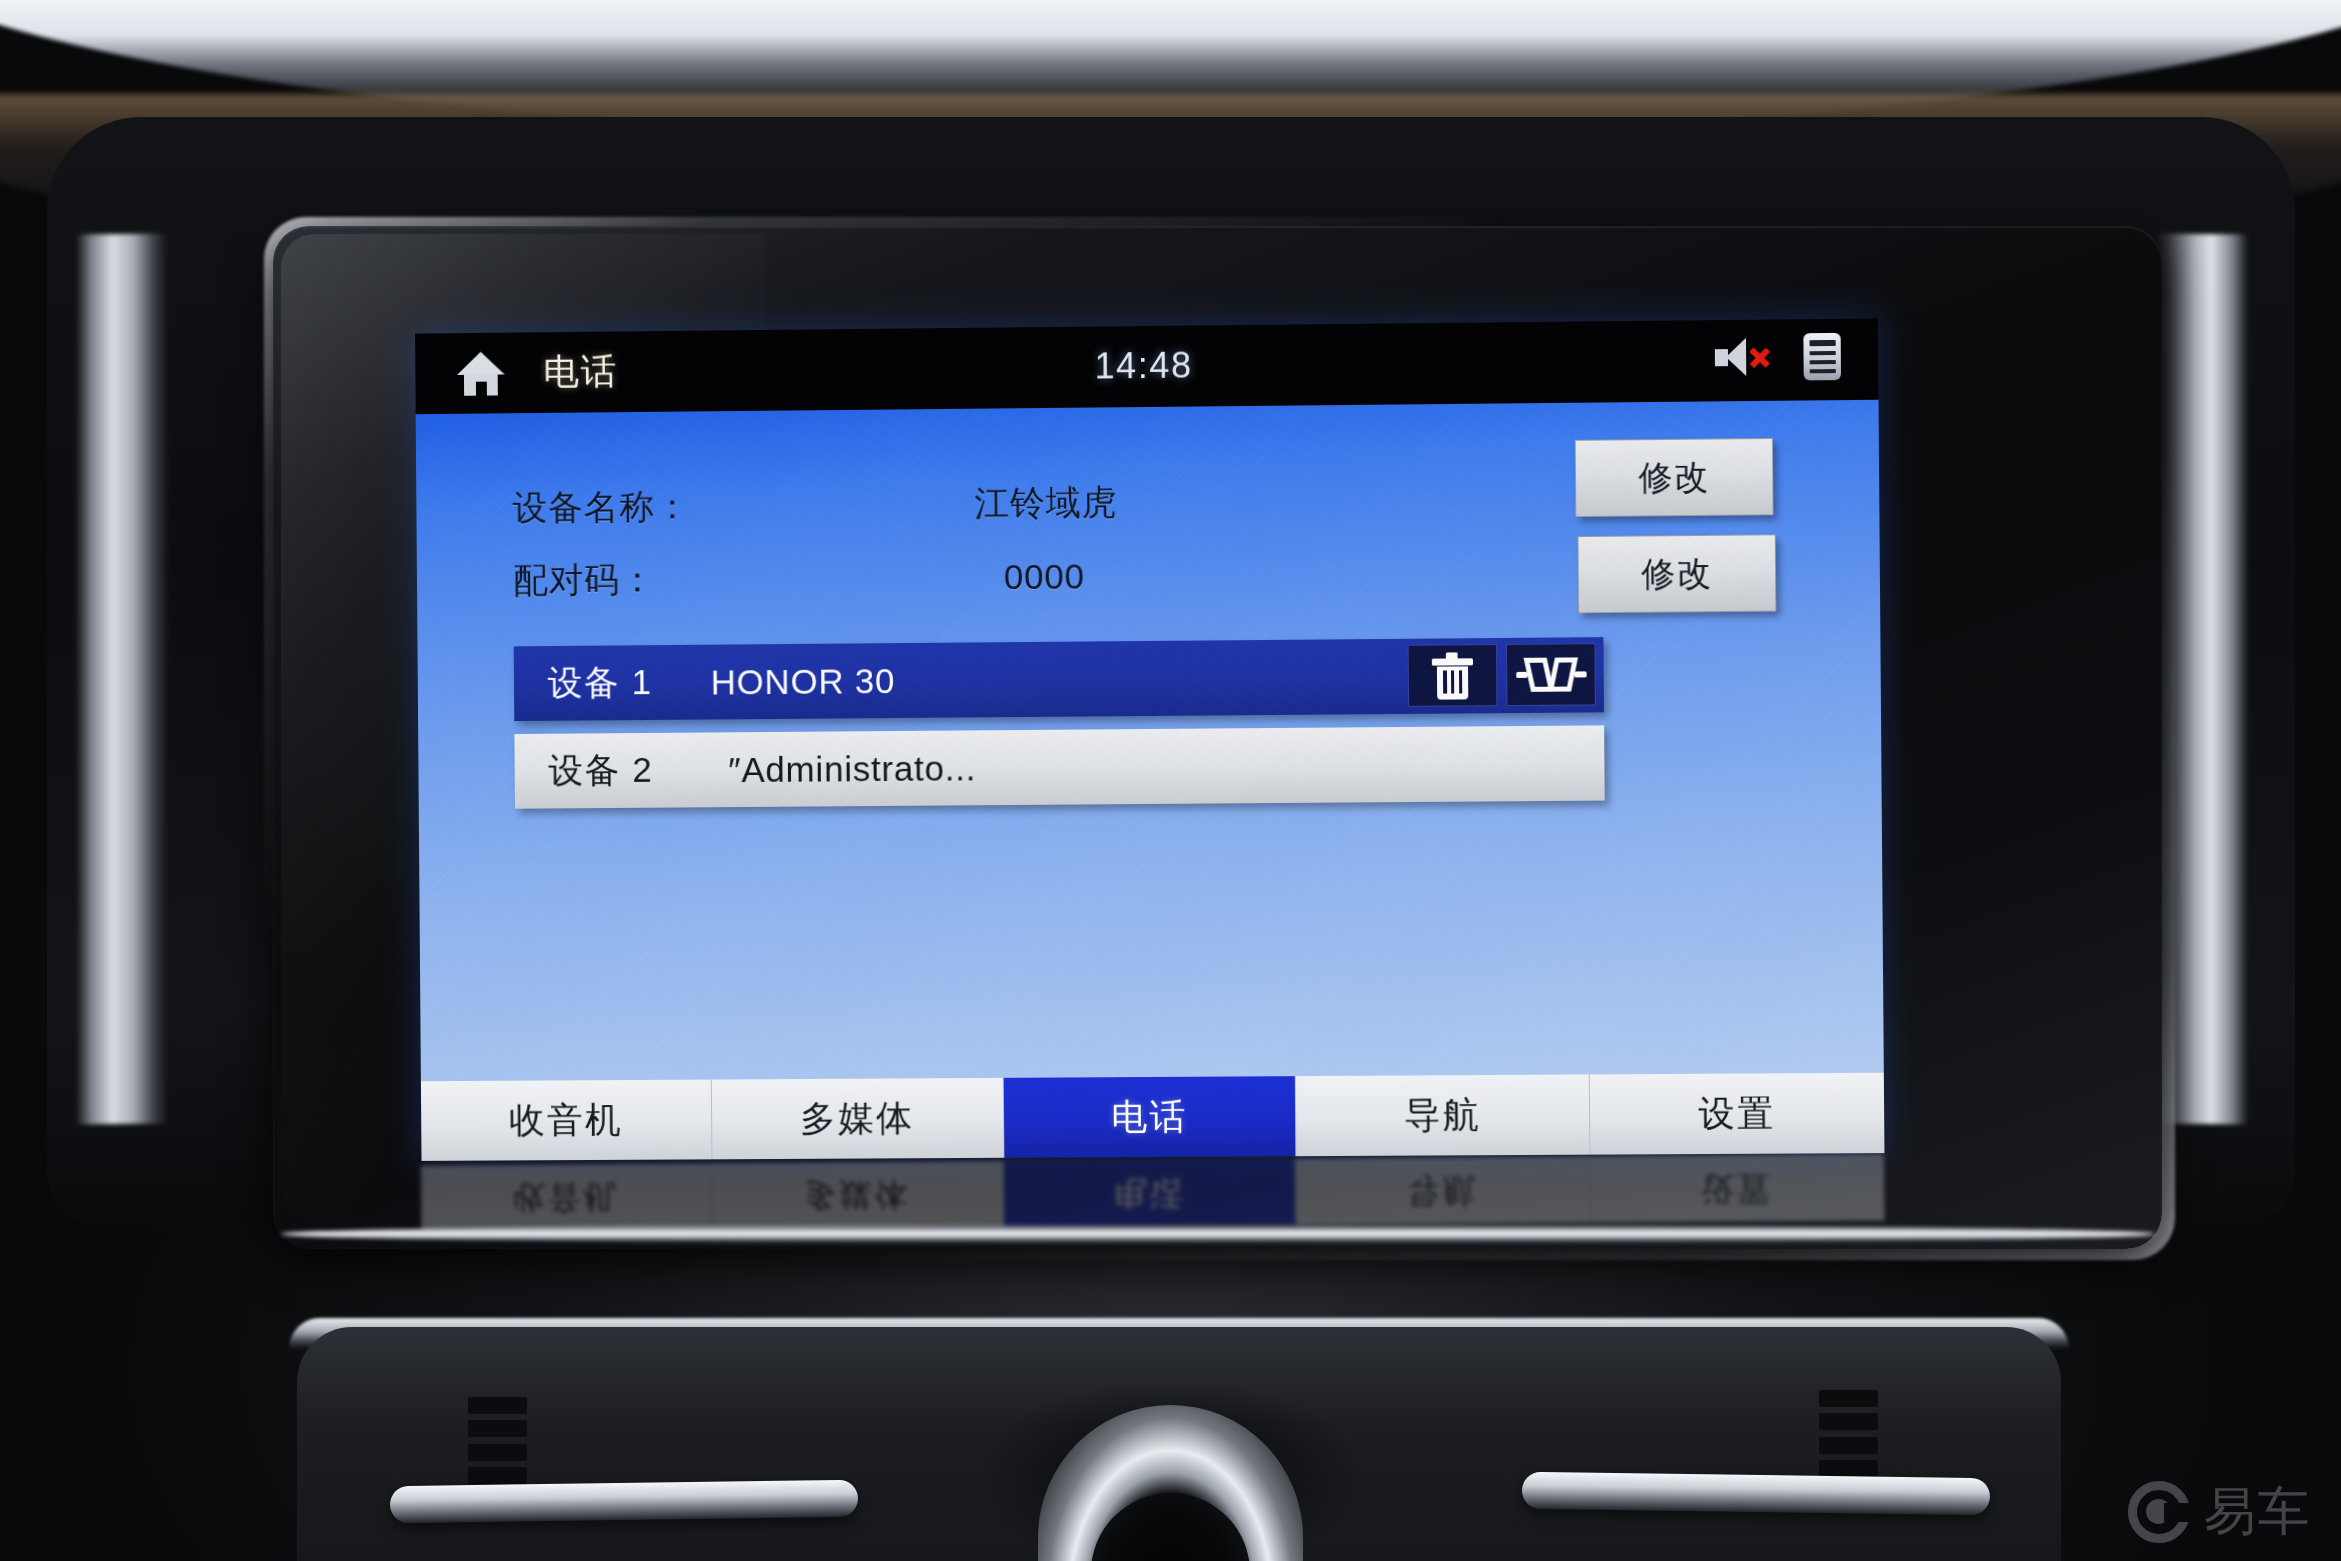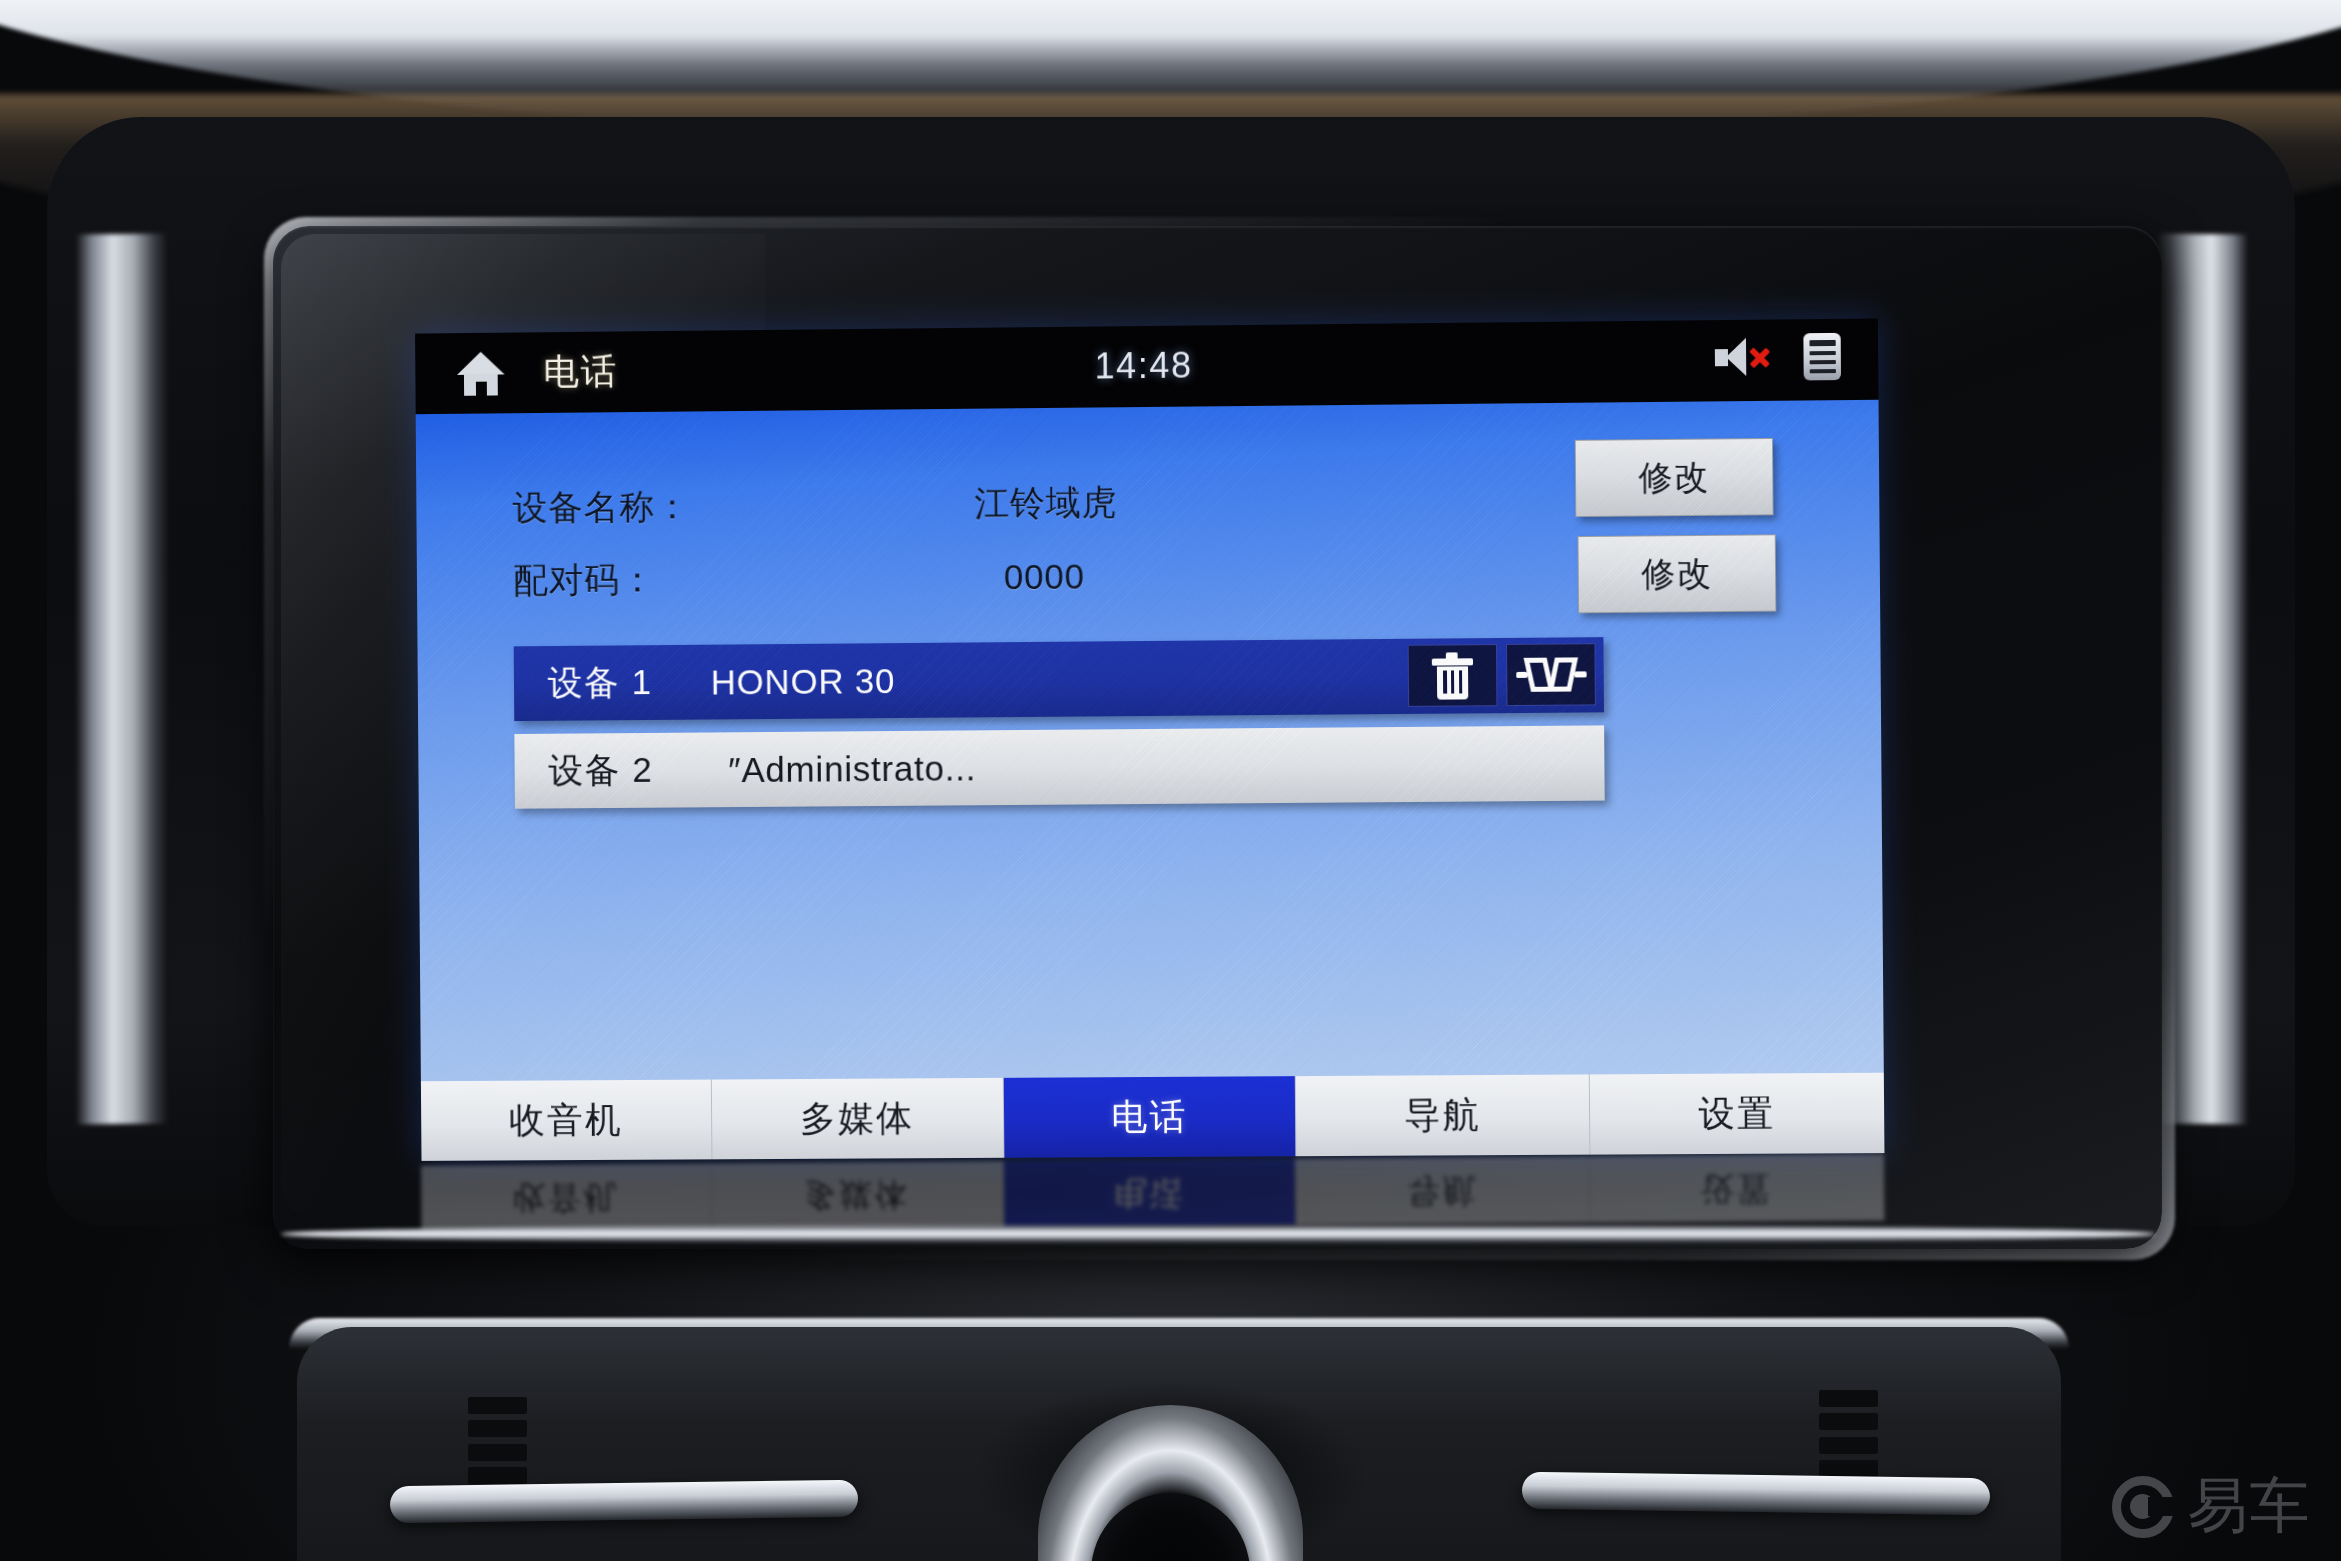--- a/index.html
+++ b/index.html
@@ -426,21 +426,21 @@
   }
   .wm-logo::before {
     content: "";
     position: absolute; left: 9.4px; top: 9.4px;
     width: 25px; height: 25px;
     border-radius: 50%;
     background: #c9cdd4;
   }
   .wm-text {
     color: #c9cdd4;
-    font-size: 60px;
+    font-size: 52px;
     letter-spacing: 1.6px;
   }
 </style>
 </head>
 <body>
 
 <div id="scene">
 
   <div class="top-chrome"></div>
   <div class="top-chrome-under"></div>

